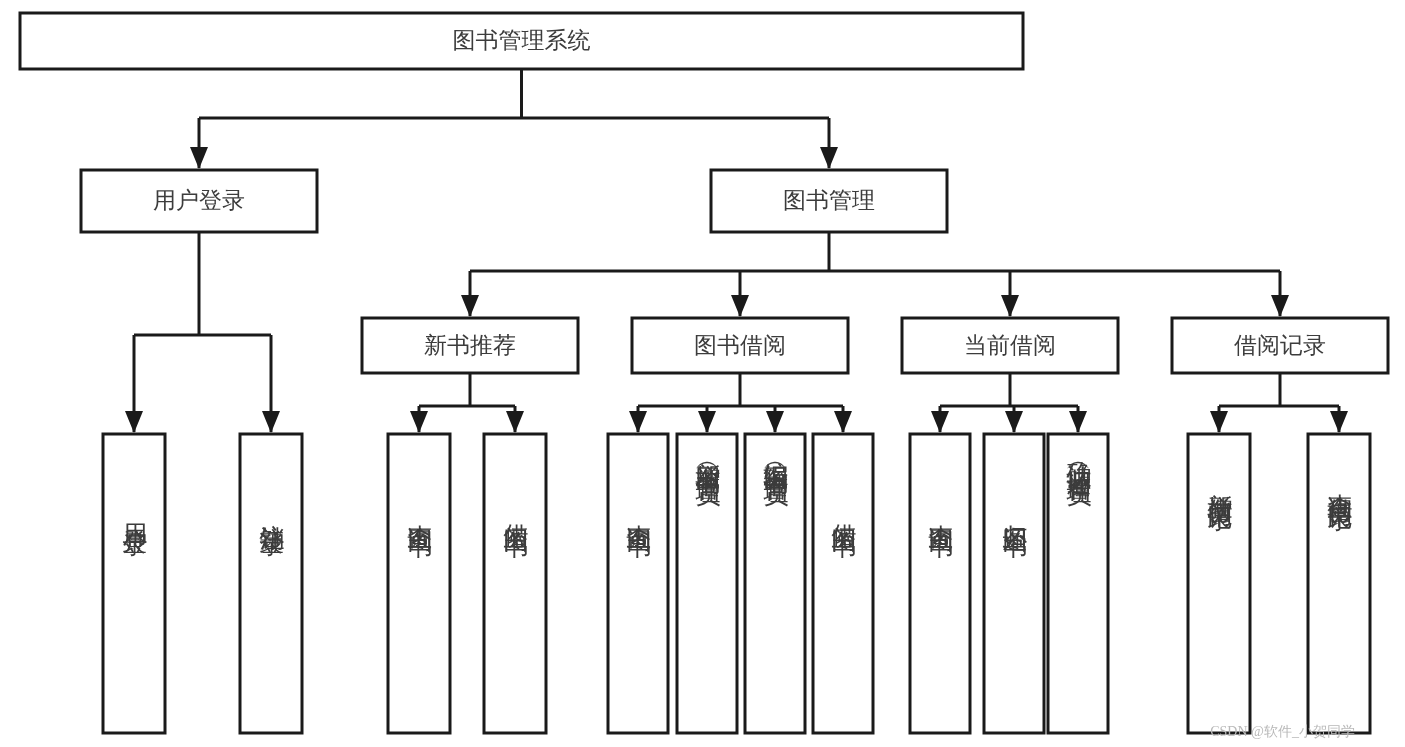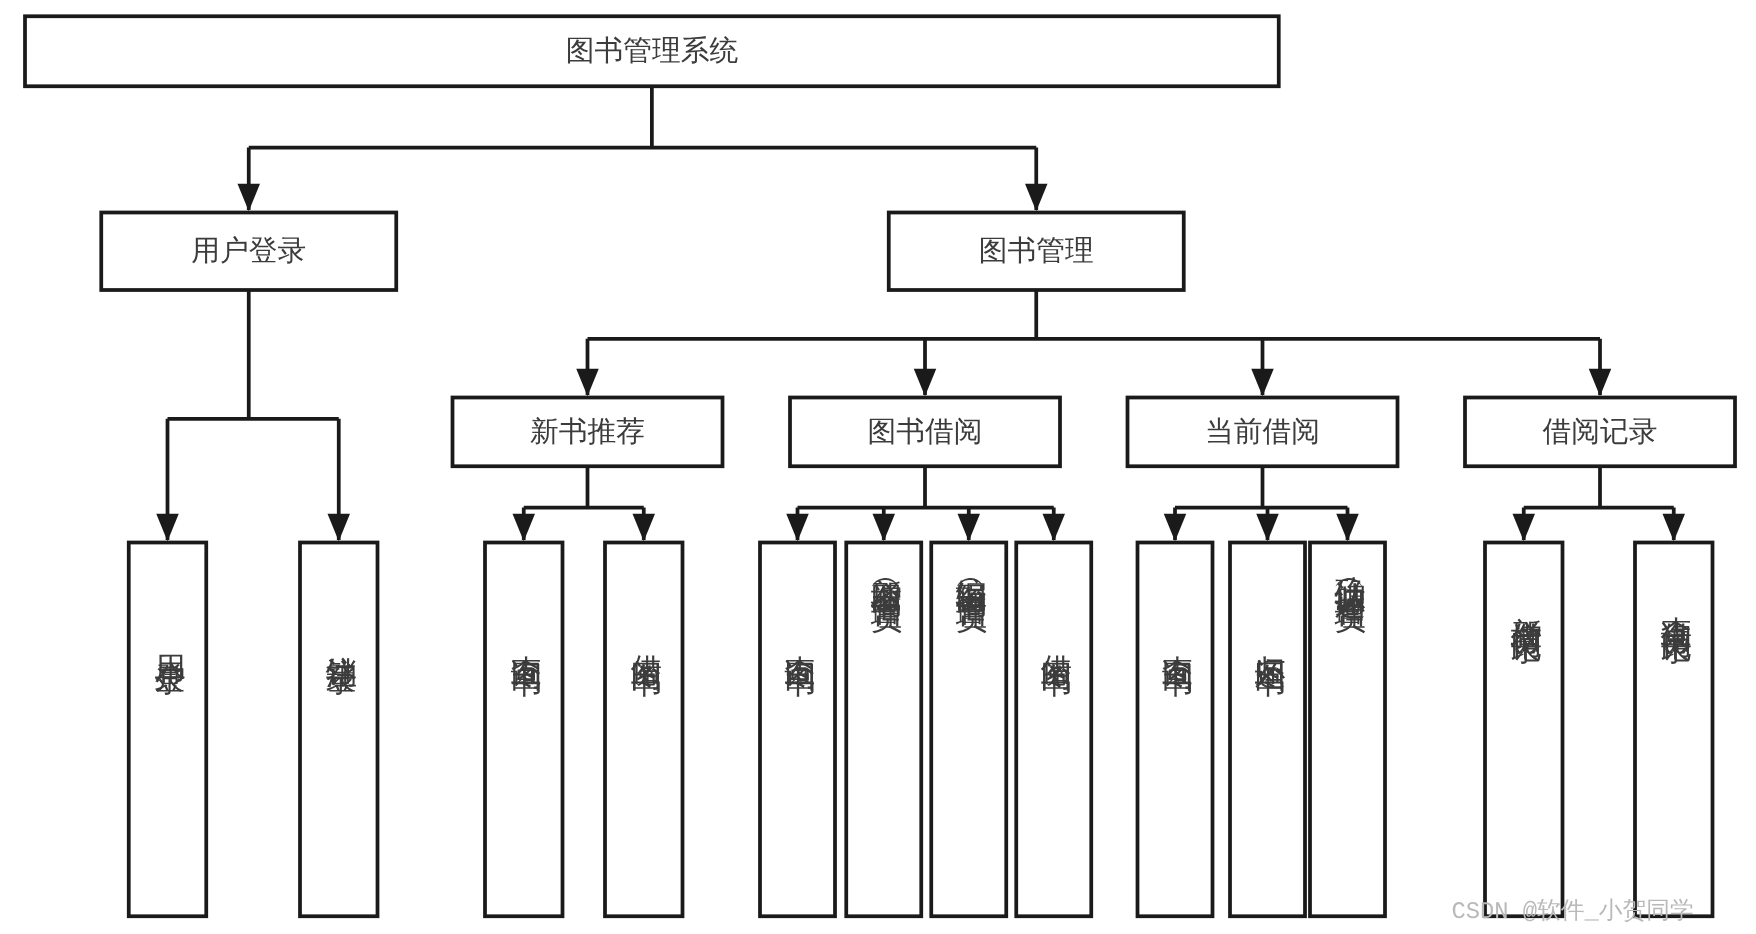--- a/index.html
+++ b/index.html
@@ -62,22 +62,22 @@
     letter-spacing: 3px;
     color: #3c3c3c;
     white-space: nowrap;
     text-align: left;
     pointer-events: none;
   }
   .watermark {
     position: absolute;
     right: 8px;
     bottom: 6px;
-    font-family: Liberation Mono, monospace;
-    font-size: 19px;
+    font-family: Liberation Serif, serif;
+    font-size: 14px;
     color: #b9b9b9;
     white-space: nowrap;
   }
 </style>
 </head>
 <body>
 
 <div id="diagram-root">
 
   <svg class="diagram" viewBox="0 0 1405 747">

